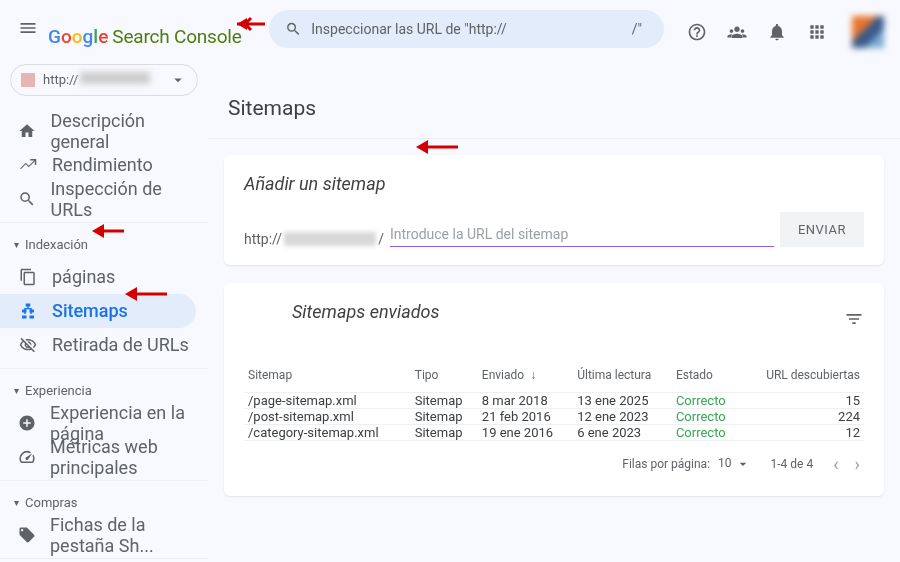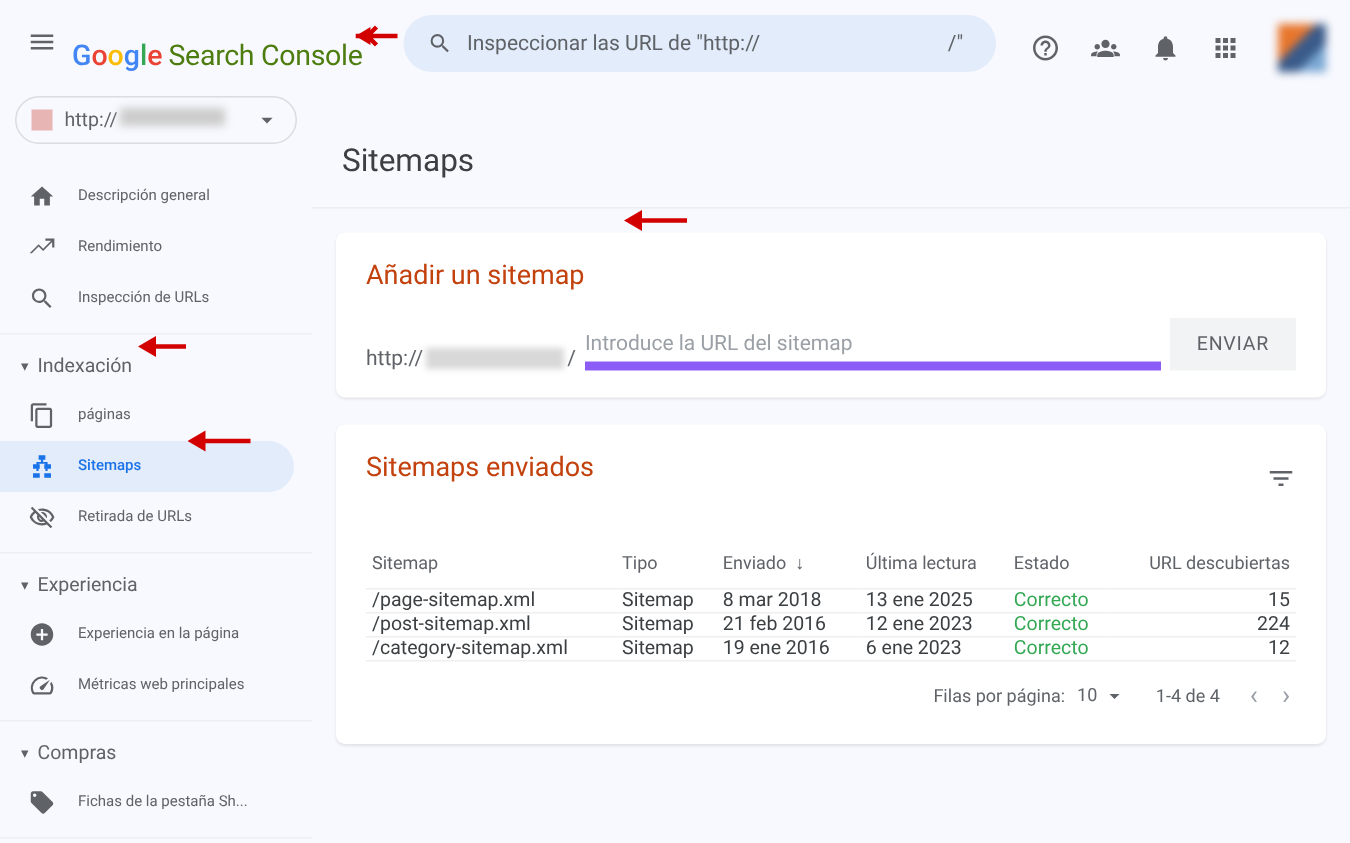--- a/index.html
+++ b/index.html
@@ -20,41 +20,41 @@
 .ico { width:22px; height:22px; display:flex; align-items:center; justify-content:center; cursor:pointer; }
 .avatar { width:32px; height:32px; filter:blur(3px); background:linear-gradient(135deg,#e8762d 0%,#e8762d 40%,#3a5b8a 40%,#3a5b8a 70%,#7ba8d4 70%); margin-left:6px;}
 
 
 .app { display:flex; height:514px;align-items:center; }
 .sidebar { width:208px; padding-top:12px; flex-shrink:0;}
 .prop-select { margin:6px 10px 18px 10px; height:32px; border:1px solid #dadce0; border-radius:16px; display:flex; align-items:center; padding:0 10px; font-size:13px; color:#5f6368; cursor:pointer;}
 .prop-select .favicon{ width:14px; height:14px; background:#e8b5b5; margin-right:8px;}
 .prop-select .domain{ flex:1; }
 .prop-select .blur{ filter:blur(3px); color:#aaa; display:inline-block; width:70px; height:12px; background:#ccc; margin-left:2px;}
-.side-item { height:34px; display:flex; align-items:center; padding-left:18px; font-size:10px; color:#5f6368; cursor:pointer; border-radius:0 17px 17px 0; margin-right:12px;}
+.side-item { height:34px; display:flex; align-items:center; padding-left:18px; font-size:18px; color:#5f6368; cursor:pointer; border-radius:0 17px 17px 0; margin-right:12px;}
 .side-item.active { background:#e3ecfa; color:#1a73e8; font-weight:500;}
 .side-item .s-ico{ width:20px; margin-right:14px; display:flex; align-items:center; justify-content:center;}
 .side-head { font-size:13px; color:#5f6368; padding:8px 0 8px 14px; display:flex; align-items:center; cursor:pointer;}
 .side-head .tri{ margin-right:6px; font-size:10px;}
 .side-sep { border-top:1px solid #eceef2; margin:6px 0 6px 0;}
 
 
 .main { flex:1; padding:0 16px 16px 16px; overflow:auto;}
 .page-title { font-size:21px; color:#3c4043; margin:16px 0 18px 4px; font-weight:400;}
 .title-sep { border-top:1px solid #eceef4; margin:0 -16px 16px -16px;}
 .card { background:#fff; border-radius:6px; padding:18px 20px; box-shadow:0 1px 2px rgba(60,64,67,.12); margin-bottom:18px;}
-.card h2 { font-size:18px; font-weight:400; color:#c2410c; margin-bottom:18px;}
+.card h2 { font-size:18px; font-weight:400; color:#404040; margin-bottom:18px;font-style:italic;}
 .add-row { display:flex; align-items:flex-end; gap:6px;}
 .prefix { font-size:14px; color:#5f6368; display:flex; align-items:center;}
 .prefix .blurb{ display:inline-block; width:92px; height:14px; background:#d8d8d8; filter:blur(2px); margin:0 2px;}
-.sitemap-input { flex:1; border:none; border-bottom:6px solid #8b5cf6; font-size:14px; padding:4px 0; outline:none; color:#000000;}
+.sitemap-input { flex:1; border:none; border-bottom:1px solid #8b5cf6; font-size:14px; padding:4px 0; outline:none; color:#000000;}
 .sitemap-input::placeholder{ color:#9aa0a6;}
 .send-btn { background:#f1f3f4; border:none; font-size:13px; letter-spacing:.5px; color:#5f6368; padding:10px 18px; cursor:pointer;}
 
-.table-card .t-head { display:flex; justify-content:space-between; align-items:center; margin-bottom:18px;}
+.table-card .t-head { display:flex; justify-content:space-between; align-items:center; margin-bottom:18px;margin-left:48px;}
 .filter-ico { cursor:pointer;}
 table { width:100%; border-collapse:collapse; font-size:13px;}
 thead th { text-align:left; font-weight:400; color:#5f6368; font-size:12px; padding:10px 4px;}
 thead th.right, tbody td.right { text-align:right;}
 tbody td { padding:0 4px; border-top:1px solid #efefef; color:#3c4043;}
 tbody td.ok { color:#34a853;}
 .pager { display:flex; justify-content:flex-end; align-items:center; gap:20px; font-size:12px; color:#5f6368; padding:12px 4px 4px 4px; border-top:1px solid #efefef;}
 .pager .pp{ display:flex; align-items:center; gap:8px;}
 .pager .nav{ display:flex; gap:16px;}
 .pager .nav span{ cursor:pointer; color:#9aa0a6; font-size:18px;}

